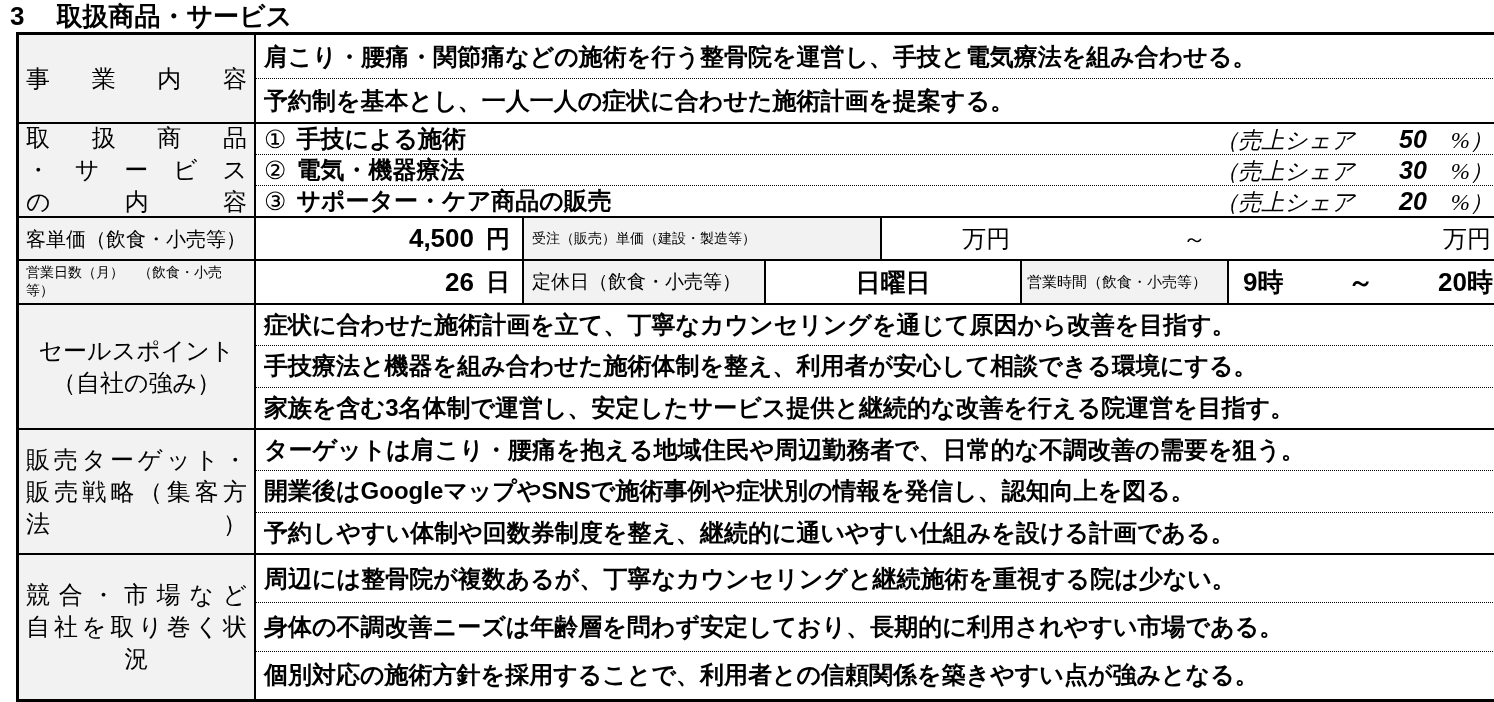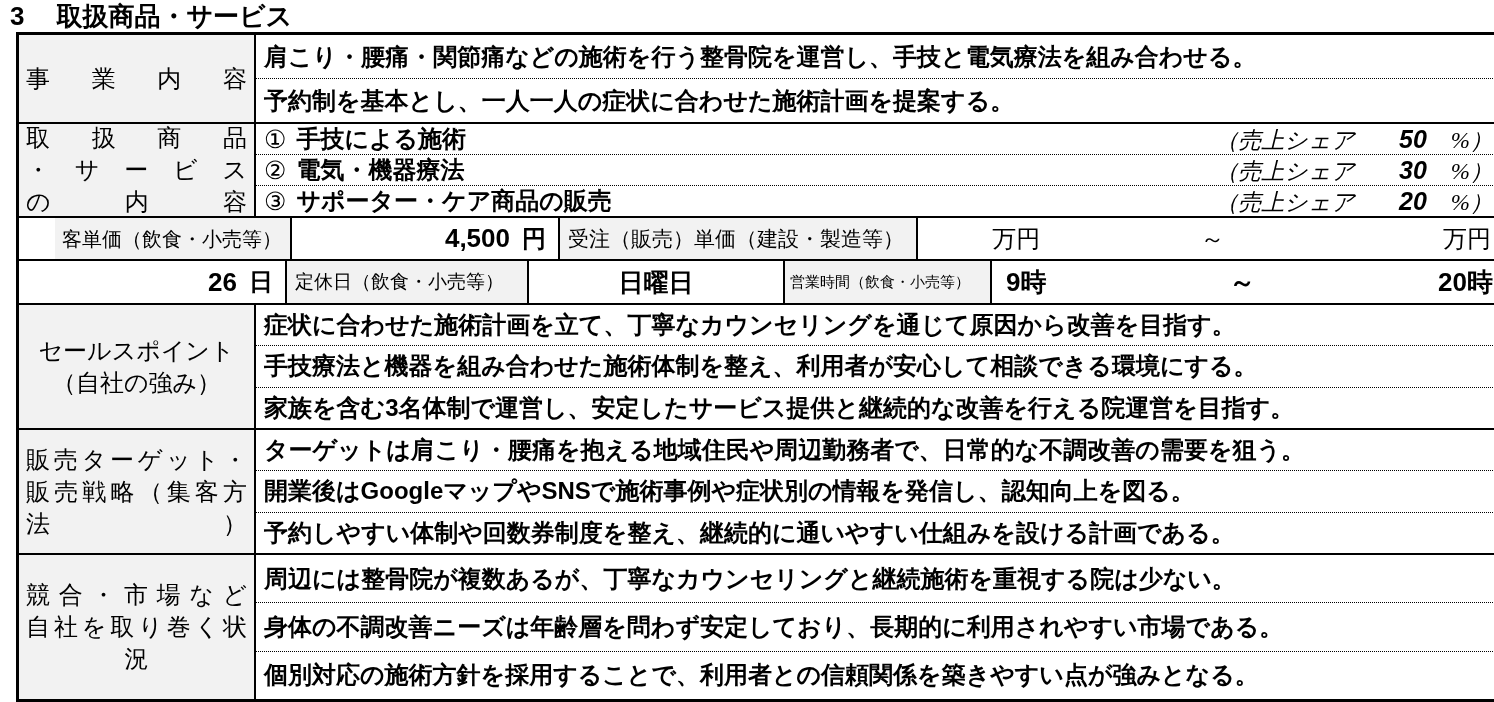--- a/index.html
+++ b/index.html
@@ -42,21 +42,21 @@
     background:#f2f2f2;
     border-right:2px solid #000;
     font-family:"Liberation Serif", serif;
     font-size:24px; font-weight:normal;
     display:flex; flex-direction:column; justify-content:center;
     padding:0 7px; line-height:32px;
   }
   .lbl .jline { text-align:justify; text-align-last:justify; }
   .lbl .cline { text-align:center; }
   .lbl .lline { text-align:left; }
-  .lbl.small { font-size:20px;margin-left:36px; }
+  .lbl.small { font-size:20px; }
   .lbl.xsmall { font-size:14px; line-height:18px; }
 
   
   .content { flex:1 1 auto; min-width:0; display:flex; flex-direction:column; }
   .sub {
     flex:1; display:flex; align-items:center;
     padding:0 8px; font-size:24px; font-weight:600; line-height:1;
     white-space:nowrap; overflow:hidden;
   }
   .sub + .sub { border-top:1px dotted #000; }
@@ -81,21 +81,21 @@
   .vline { border-right:2px solid #000; }
   .num-cell {
     width:268px; flex:0 0 268px; justify-content:flex-end;
     padding-right:12px; font-size:26px; font-weight:bold;
   }
   .num-cell .unit { font-weight:600; font-size:24px; margin-left:12px; }
   .glabel {
     background:#f2f2f2; font-family:"Liberation Serif", serif;
     font-weight:normal; padding-left:8px; white-space:nowrap; overflow:hidden;
   }
-  .g-order { width:358px; flex:0 0 358px; font-size:21px; }
+  .g-order { width:358px; flex:0 0 358px; font-size:14px; }
   .g-holiday { width:242px; flex:0 0 242px; font-size:19px; }
   .g-hours { width:207px; flex:0 0 207px; font-size:15px; padding-left:5px; }
   .range-cell {
     flex:1; display:grid; grid-template-columns:1fr 1fr 1fr; align-items:center;
     font-family:"Liberation Serif", serif; font-size:24px;
   }
   .range-cell .ru1 { text-align:center; }
   .range-cell .rtilde { text-align:center; }
   .range-cell .ru2 { text-align:right; padding-right:16px; }
   .holiday-val { width:256px; flex:0 0 256px; justify-content:center; font-size:25px; font-weight:bold; }
@@ -173,20 +173,23 @@
       </div>
       <div class="cell glabel g-order vline">受注（販売）単価（建設・製造等）</div>
       <div class="range-cell">
         <span class="ru1">万円</span>
         <span class="rtilde">～</span>
         <span class="ru2">万円</span>
       </div>
     </div>
 
     <div class="row r4">
+      <div class="lbl xsmall">
+        <div class="lline">営業日数（月）　（飲食・小売等）</div>
+      </div>
       <div class="cell num-cell vline">
         <span>26</span>
         <span class="unit">日</span>
       </div>
       <div class="cell glabel g-holiday vline">定休日（飲食・小売等）</div>
       <div class="cell holiday-val vline">日曜日</div>
       <div class="cell glabel g-hours vline">営業時間（飲食・小売等）</div>
       <div class="hours-val">
         <span>9時</span>
         <span>～</span>

